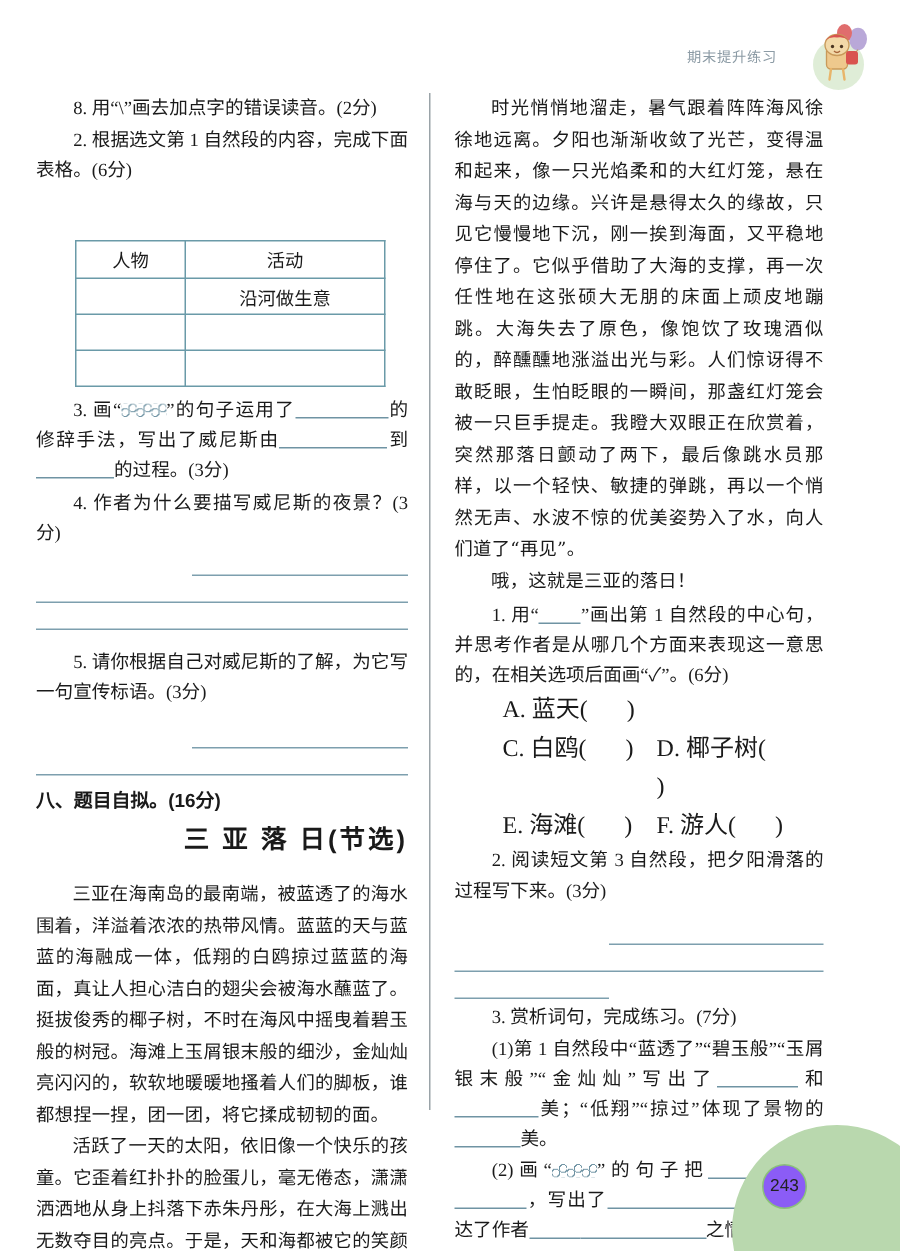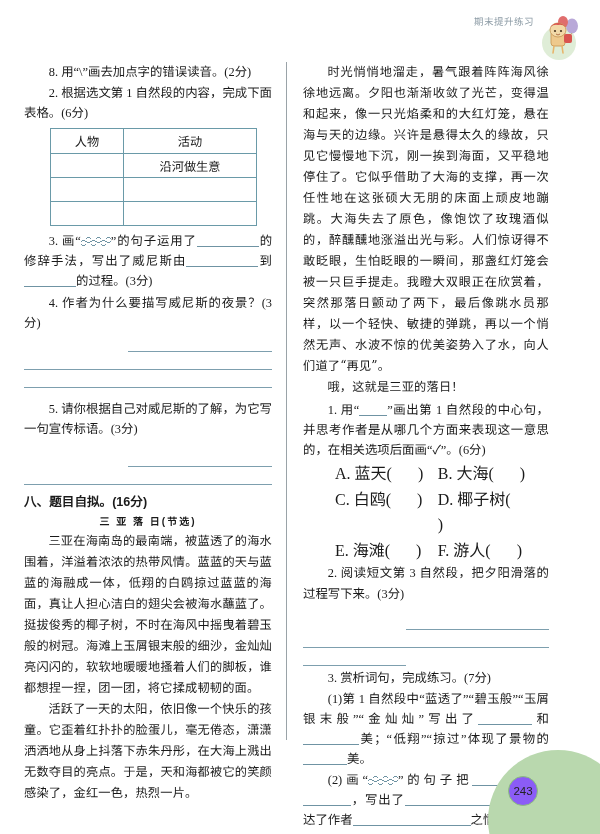--- a/index.html
+++ b/index.html
@@ -20,21 +20,22 @@
     box-sizing: border-box;
   }
 
   
   #header {
     position: absolute;
     top: 14px;
     right: 16px;
     height: 46px;
     display: flex;
-    gap: 4px;
+    align-items: center;
+    gap: 20px;
     margin-left: 24px;
   }
   #header-title {
     font-family: "Liberation Sans", "DejaVu Sans", sans-serif;
     font-size: 9.5px;
     letter-spacing: 0.5px;
     color: #8c9ba5;
     white-space: nowrap;
   }
   .mascot-wrap {
@@ -96,26 +97,26 @@
     letter-spacing: .2px;
   }
   .sec-head {
     font-family: "Liberation Sans", "DejaVu Sans", sans-serif;
     font-weight: bold;
     font-size: 12.6px;
     margin: 6px 0 2px 0;
     text-indent: 0;
   }
   .art-title {
-    text-align: center;
+    text-align: right;
     font-family: "Liberation Sans", "DejaVu Sans", sans-serif;
     font-weight: bold;
-    font-size: 10px;
+    font-size: 17px;
     letter-spacing: 2px;
-    margin: 3px 0 3px 0;
+    margin: 3px 0 16px 0;
     text-indent: 0;
   }
   .opt-row {
     font-size: 16px;
     line-height: 1.6;
     display: flex;
     text-indent: 0;
     padding-left: 2em;
     margin: 0;
   }
@@ -146,20 +147,21 @@
   }
   .ansline.short { margin-left: 42%; }
   .ansline.half  { width: 42%; }
 
   
   .tbl-wrap { padding: 4px 0 2px 26px; }
   table.grid {
     border-collapse: collapse;
     width: 204px;
     table-layout: fixed;
+    margin-top: 32px;
   }
   table.grid td, table.grid th {
     border: 1px solid #6a9aa8;
     height: 23px;
     text-align: center;
     font-size: 12.2px;
     font-weight: normal;
     padding: 0;
   }
   table.grid th { height: 24px; }
@@ -270,21 +272,20 @@
 
     <div class="col col-right">
 
       <p class="body-p">时光悄悄地溜走，暑气跟着阵阵海风徐徐地远离。夕阳也渐渐收敛了光芒，变得温和起来，像一只光焰柔和的大红灯笼，悬在海与天的边缘。兴许是悬得太久的缘故，只见它慢慢地下沉，刚一挨到海面，又平稳地停住了。它似乎借助了大海的支撑，再一次任性地在这张硕大无朋的床面上顽皮地蹦跳。大海失去了原色，像饱饮了玫瑰酒似的，醉醺醺地涨溢出光与彩。人们惊讶得不敢眨眼，生怕眨眼的一瞬间，那盏红灯笼会被一只巨手提走。我瞪大双眼正在欣赏着，突然那落日颤动了两下，最后像跳水员那样，以一个轻快、敏捷的弹跳，再以一个悄然无声、水波不惊的优美姿势入了水，向人们道了“再见”。</p>
       <p class="body-p">哦，这就是三亚的落日！</p>
 
       <p class="q" style="margin-top:2px;"><span>1. 用“</span><span class="blank" style="width:28px"></span><span>”画出第 1 自然段的中心句，并思考作者是从哪几个方面来表现这一意思的，在相关选项后面画“✓”。(6分)</span></p>
 
       <p class="opt-row">
         <span class="opt"><span>A. 蓝天(</span><span style="display:inline-block;width:26px"></span><span>)</span></span>
-        <span class="opt"><span>B. 大海(</span><span style="display:inline-block;width:26px"></span><span>)</span></span>
       </p>
       <p class="opt-row">
         <span class="opt"><span>C. 白鸥(</span><span style="display:inline-block;width:26px"></span><span>)</span></span>
         <span class="opt"><span>D. 椰子树(</span><span style="display:inline-block;width:26px"></span><span>)</span></span>
       </p>
       <p class="opt-row">
         <span class="opt"><span>E. 海滩(</span><span style="display:inline-block;width:26px"></span><span>)</span></span>
         <span class="opt"><span>F. 游人(</span><span style="display:inline-block;width:26px"></span><span>)</span></span>
       </p>
 

